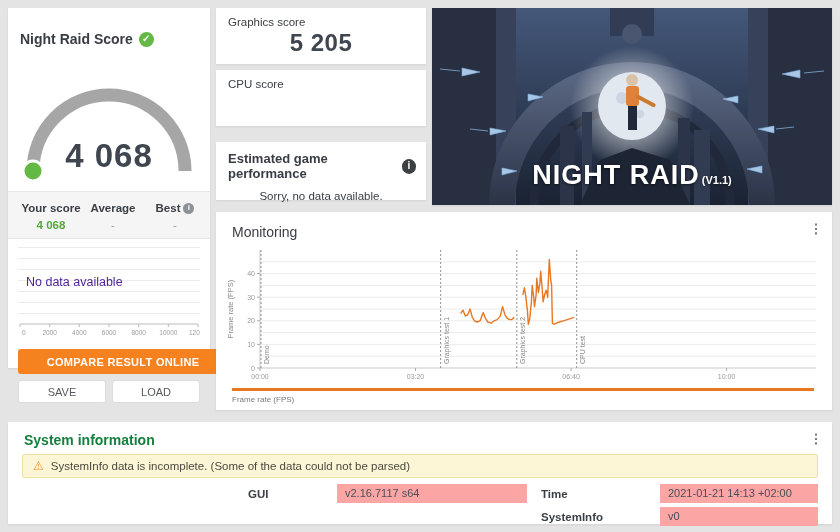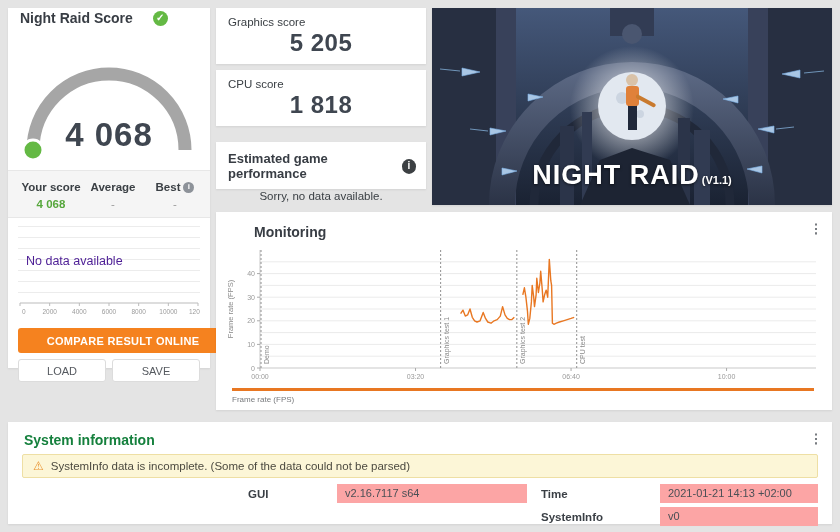--- a/index.html
+++ b/index.html
@@ -11,21 +11,21 @@
     overflow: hidden;
     color: #3f4650;
   }
   .card {
     position: absolute;
     background: #fff;
     box-shadow: 0 1px 2px rgba(0,0,0,.08);
   }
   
   .score-card { left: 8px; top: 8px; width: 202px; height: 360px; }
-  .card-title-row { padding: 2px 12px 0 12px; display: flex; align-items: center; gap: 20px; }
+  .card-title-row { padding: 23px 12px 0 12px; display: flex; align-items: center; gap: 6px; }
   .panel-title { font-size: 14px; font-weight: bold; color: #383d44; }
   .check-icon {
     width: 15px; height: 15px; border-radius: 50%;
     background: #64b944; color: #fff; font-size: 10px; font-weight: bold;
     display: inline-flex; align-items: center; justify-content: center; line-height: 1;
   }
   .gauge { position: relative; width: 186px; height: 134px; margin: 4px auto 0 auto; }
   .gauge-score {
     position: absolute; left: 0; right: 0; top: 86px; text-align: center;
     font-size: 33px; font-weight: bold; color: #3f4650; letter-spacing: 1px;
@@ -60,21 +60,21 @@
     cursor: pointer; letter-spacing: .3px;
   }
   .ls-row { display: flex; gap: 6px; margin: 6px 10px 0 10px; }
   .ghost-btn {
     flex: 1; height: 23px; background: #fff; border: 1px solid #dcdcdc; border-radius: 3px;
     color: #55595f; font-size: 11px; font-family: "Liberation Sans", sans-serif; cursor: pointer;
   }
   
   .graphics-card { left: 216px; top: 8px; width: 210px; height: 56px; }
   .cpu-card { left: 216px; top: 70px; width: 210px; height: 56px; }
-  .est-card { left: 216px; top: 142px; width: 210px; height: 47px; }
+  .est-card { left: 216px; top: 142px; width: 210px; height: 58px; }
   .small-label { font-size: 11.5px; color: #3b4045; padding: 8px 0 0 12px; }
   .big-value { text-align: center; font-size: 24px; font-weight: bold; color: #3f4650; margin-top: 1px; letter-spacing: .5px; }
   .est-header { display: flex; align-items: center; justify-content: space-between; padding: 9px 10px 0 12px; }
   .est-title { font-size: 13px; font-weight: bold; color: #383d44; }
   .info-icon {
     width: 15px; height: 15px; border-radius: 50%; background: #3c4043; color: #fff;
     font-size: 10px; font-weight: bold; display: inline-flex; align-items: center; justify-content: center;
     cursor: pointer; line-height: 1;
   }
   .est-msg { text-align: center; font-size: 11.5px; color: #3b4045; margin-top: 9px; }
@@ -82,21 +82,21 @@
   .hero { left: 432px; top: 8px; width: 400px; height: 197px; overflow: hidden; }
   .hero svg { display: block; }
   .hero-caption {
     position: absolute; left: 0; right: 0; bottom: 14px; text-align: center;
     color: #fff; text-shadow: 0 1px 3px rgba(0,0,0,.6);
   }
   .hero-title { font-size: 27px; font-weight: bold; letter-spacing: 1px; }
   .hero-version { font-size: 11px; font-weight: bold; margin-left: 2px; }
   
   .monitoring { left: 216px; top: 212px; width: 616px; height: 198px; }
-  .mon-title { position: absolute; left: 16px; top: 12px; font-size: 14px; font-weight: bold; color: #383d44; margin-left: 22px; }
+  .mon-title { position: absolute; left: 16px; top: 12px; font-size: 14px; font-weight: normal; color: #383d44; }
   .kebab {
     position: absolute; right: 8px; top: 8px; width: 16px; height: 18px;
     color: #6f7378; font-size: 13px; font-weight: bold; text-align: center; cursor: pointer; line-height: 18px;
   }
   #mon-chart { position: absolute; left: 8px; top: 32px; }
   .legend-bar { position: absolute; left: 16px; right: 18px; top: 176px; height: 3px; background: #e87722; }
   .legend-label { position: absolute; left: 16px; top: 183px; font-size: 8px; color: #77797c; }
   
   .sysinfo { left: 8px; top: 422px; width: 824px; height: 102px; }
   .si-title { position: absolute; left: 16px; top: 10px; font-size: 14px; font-weight: bold; color: #15803d; }
@@ -163,32 +163,31 @@
         <line x1="120.66666666666666" y1="3" x2="120.66666666666666" y2="6" stroke="#bbbbbb"></line>
         <text x="120.66666666666666" y="14" text-anchor="middle" font-size="6.5" fill="#9b9b9b" font-family="Liberation Sans, sans-serif">8000</text>
         <line x1="150.33333333333334" y1="3" x2="150.33333333333334" y2="6" stroke="#bbbbbb"></line>
         <text x="150.33333333333334" y="14" text-anchor="middle" font-size="6.5" fill="#9b9b9b" font-family="Liberation Sans, sans-serif">10000</text>
         <line x1="180" y1="3" x2="180" y2="6" stroke="#bbbbbb"></line>
         <text x="180" y="14" text-anchor="middle" font-size="6.5" fill="#9b9b9b" font-family="Liberation Sans, sans-serif">12000</text>
       </svg>
   </div>
   <button class="compare-btn">COMPARE RESULT ONLINE</button>
   <div class="ls-row">
+    <button class="ghost-btn">SAVE</button>
     <button class="ghost-btn">LOAD</button>
-    <button class="ghost-btn">SAVE</button>
   </div>
 </div>
 
 <div class="card graphics-card">
   <div class="small-label">Graphics score</div>
   <div class="big-value">5 205</div>
 </div>
 <div class="card cpu-card">
   <div class="small-label">CPU score</div>
-  <div class="big-value">1 818</div>
 </div>
 <div class="card est-card">
   <div class="est-header">
     <span class="est-title">Estimated game performance</span>
     <span class="info-icon">i</span>
   </div>
   <div class="est-msg">Sorry, no data available.</div>
 </div>
 
 <div class="card hero">

